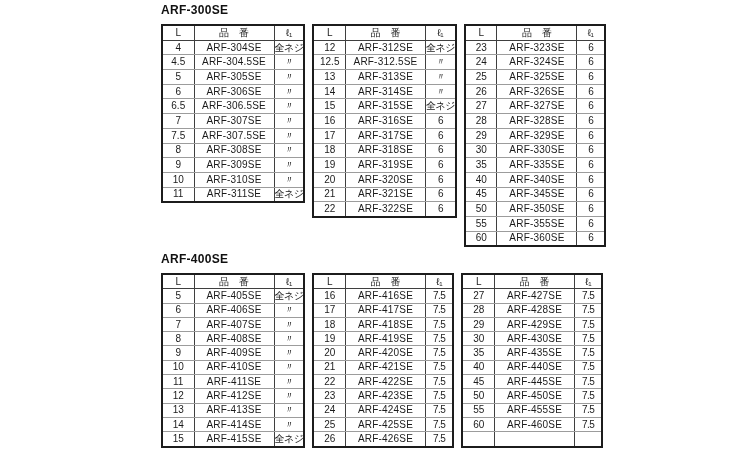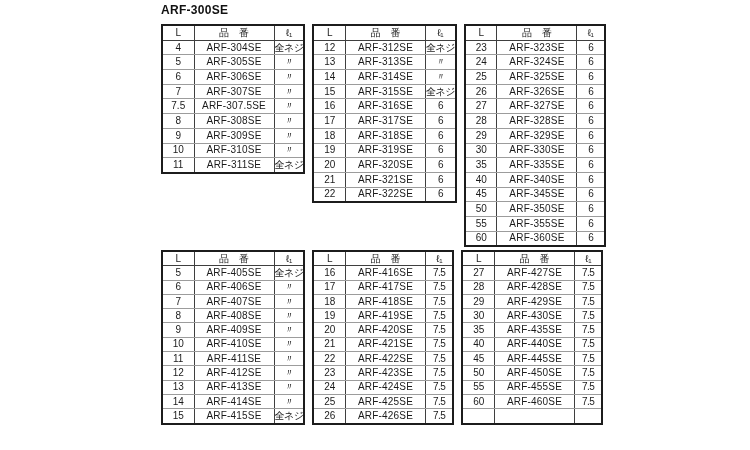--- a/index.html
+++ b/index.html
@@ -56,27 +56,37 @@
             <th class="h-l1">ℓ₁</th>
           </tr>
         </thead>
         <tbody>
           <tr>
             <td class="len-val">4</td>
             <td class="part-number">ARF-304SE</td>
             <td class="thread-val">全ネジ</td>
           </tr>
           <tr>
+            <td class="len-val">4.5</td>
+            <td class="part-number">ARF-304.5SE</td>
+            <td class="thread-val">〃</td>
+          </tr>
+          <tr>
             <td class="len-val">5</td>
             <td class="part-number">ARF-305SE</td>
             <td class="thread-val">〃</td>
           </tr>
           <tr>
             <td class="len-val">6</td>
             <td class="part-number">ARF-306SE</td>
+            <td class="thread-val">〃</td>
+          </tr>
+          <tr>
+            <td class="len-val">6.5</td>
+            <td class="part-number">ARF-306.5SE</td>
             <td class="thread-val">〃</td>
           </tr>
           <tr>
             <td class="len-val">7</td>
             <td class="part-number">ARF-307SE</td>
             <td class="thread-val">〃</td>
           </tr>
           <tr>
             <td class="len-val">7.5</td>
             <td class="part-number">ARF-307.5SE</td>
@@ -117,20 +127,25 @@
             <th class="h-l1">ℓ₁</th>
           </tr>
         </thead>
         <tbody>
           <tr>
             <td class="len-val">12</td>
             <td class="part-number">ARF-312SE</td>
             <td class="thread-val">全ネジ</td>
           </tr>
           <tr>
+            <td class="len-val">12.5</td>
+            <td class="part-number">ARF-312.5SE</td>
+            <td class="thread-val">〃</td>
+          </tr>
+          <tr>
             <td class="len-val">13</td>
             <td class="part-number">ARF-313SE</td>
             <td class="thread-val">〃</td>
           </tr>
           <tr>
             <td class="len-val">14</td>
             <td class="part-number">ARF-314SE</td>
             <td class="thread-val">〃</td>
           </tr>
           <tr>
@@ -258,20 +273,21 @@
             <td class="len-val">60</td>
             <td class="part-number">ARF-360SE</td>
             <td class="thread-val">6</td>
           </tr>
         </tbody>
       </table>
     </div>
 </section>
 
 <section class="series" id="section-1">
+  <h1 class="series-title">ARF-400SE</h1>
   <div class="tables" id="tables-1">
       <table class="parts">
         <colgroup>
           <col class="c-l">
           <col class="c-pn">
           <col class="c-th">
         </colgroup>
         <thead>
           <tr>
             <th class="">L</th>

